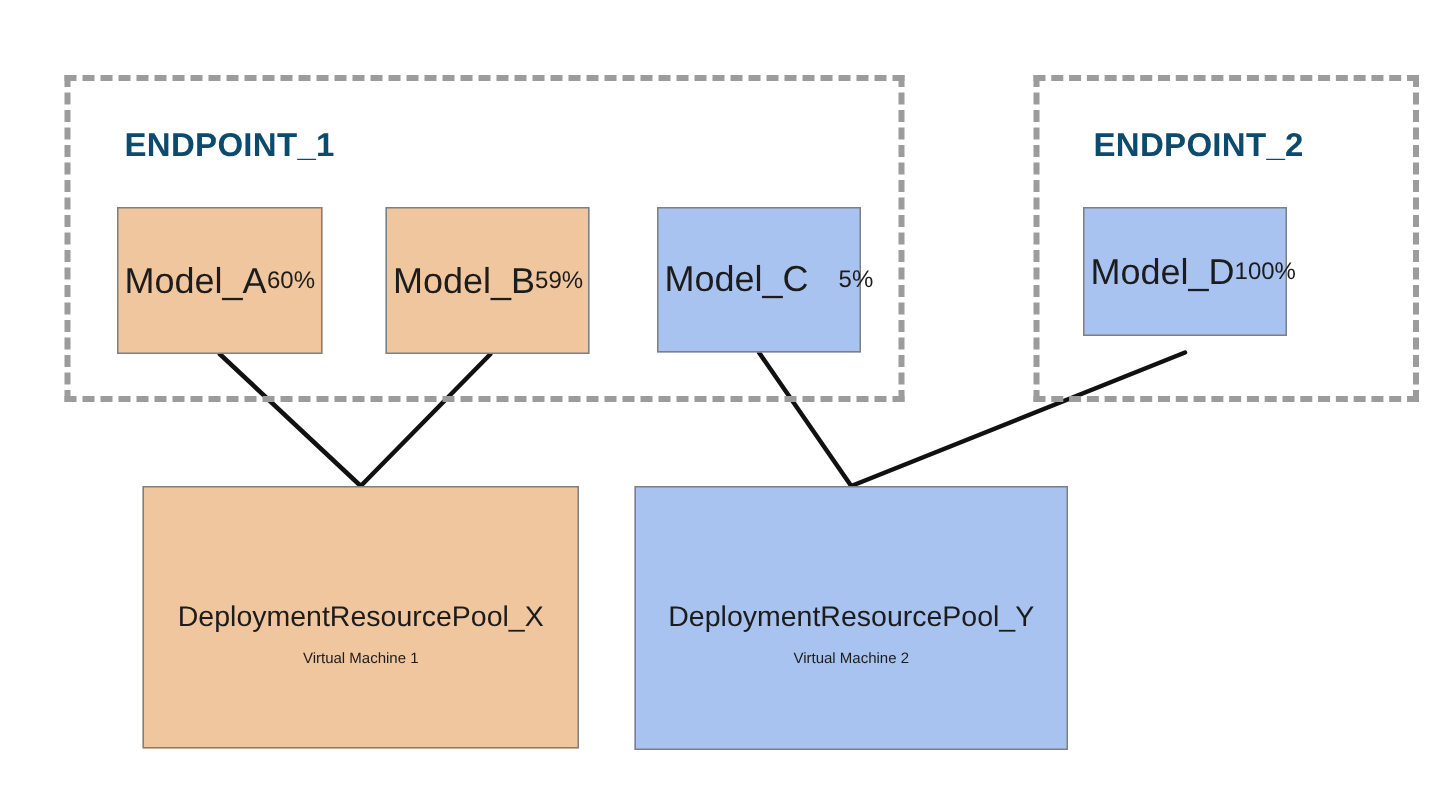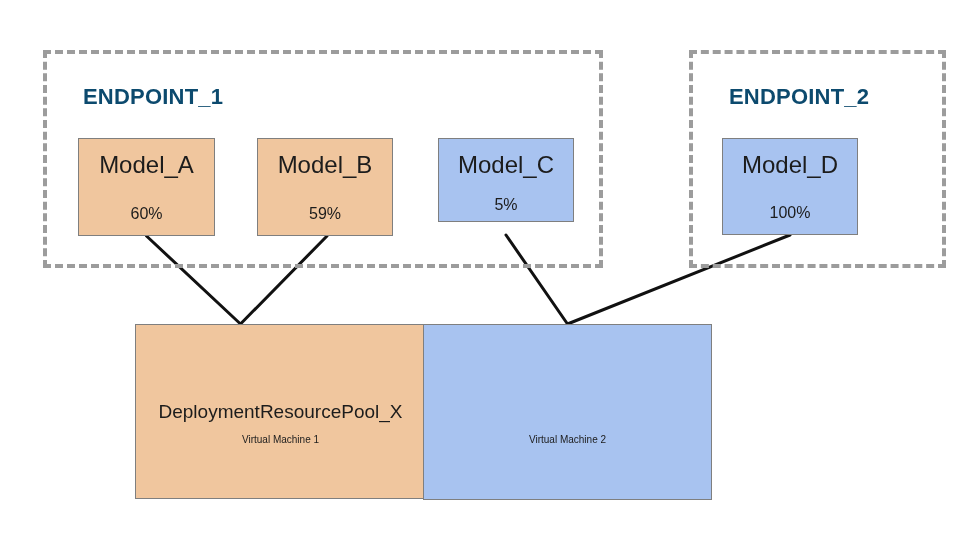--- a/index.html
+++ b/index.html
@@ -26,29 +26,29 @@
     font-weight: bold;
     color: #0c4a6e;
     letter-spacing: 0.2px;
     white-space: nowrap;
   }
   .model-node {
     position: absolute;
     border: 1.5px solid #7f7f7f;
     box-sizing: border-box;
     display: flex;
-    flex-direction: column;
+    flex-direction: row;
     align-items: center;
     justify-content: space-between;
     padding: 14px 4px 13px 4px;
   }
   #model-a { left: 78px;  top: 138px; width: 137px; height: 98px; }
   #model-b { left: 257px; top: 138px; width: 136px; height: 98px; }
-  #model-c { left: 438px; top: 138px; width: 136px; height: 84px; gap: 20px; }
-  #model-d { left: 722px; top: 138px; width: 136px; height: 97px; }
+  #model-c { left: 438px; top: 138px; width: 136px; height: 97px; gap: 20px; }
+  #model-d { left: 722px; top: 138px; width: 136px; height: 86px; }
   .model-label {
     font-size: 24px;
     color: #1c1c1c;
     white-space: nowrap;
     line-height: 1;
   }
   .traffic-pct {
     font-size: 16px;
     color: #1c1c1c;
     line-height: 1;
@@ -117,22 +117,23 @@
   <div id="model-c" class="model-node" style="background: rgb(168, 195, 240);">
     <span class="model-label">Model_C</span>
     <span class="traffic-pct">5%</span>
   </div>
 
   <div id="model-d" class="model-node" style="background: rgb(168, 195, 240);">
     <span class="model-label">Model_D</span>
     <span class="traffic-pct">100%</span>
   </div>
 
-  <div id="pool-x" class="pool-node" style="background: rgb(240, 198, 158); margin-left: 40px;">
+  <div id="pool-x" class="pool-node" style="background: rgb(240, 198, 158);">
     <div class="pool-label">DeploymentResourcePool_X</div>
     <div class="vm-label">Virtual Machine 1</div>
   </div>
 
   <div id="pool-y" class="pool-node" style="background: rgb(168, 195, 240);">
+    <div class="pool-label">DeploymentResourcePool_Y</div>
     <div class="vm-label">Virtual Machine 2</div>
   </div>
 
 </div>
 
 </body></html>

